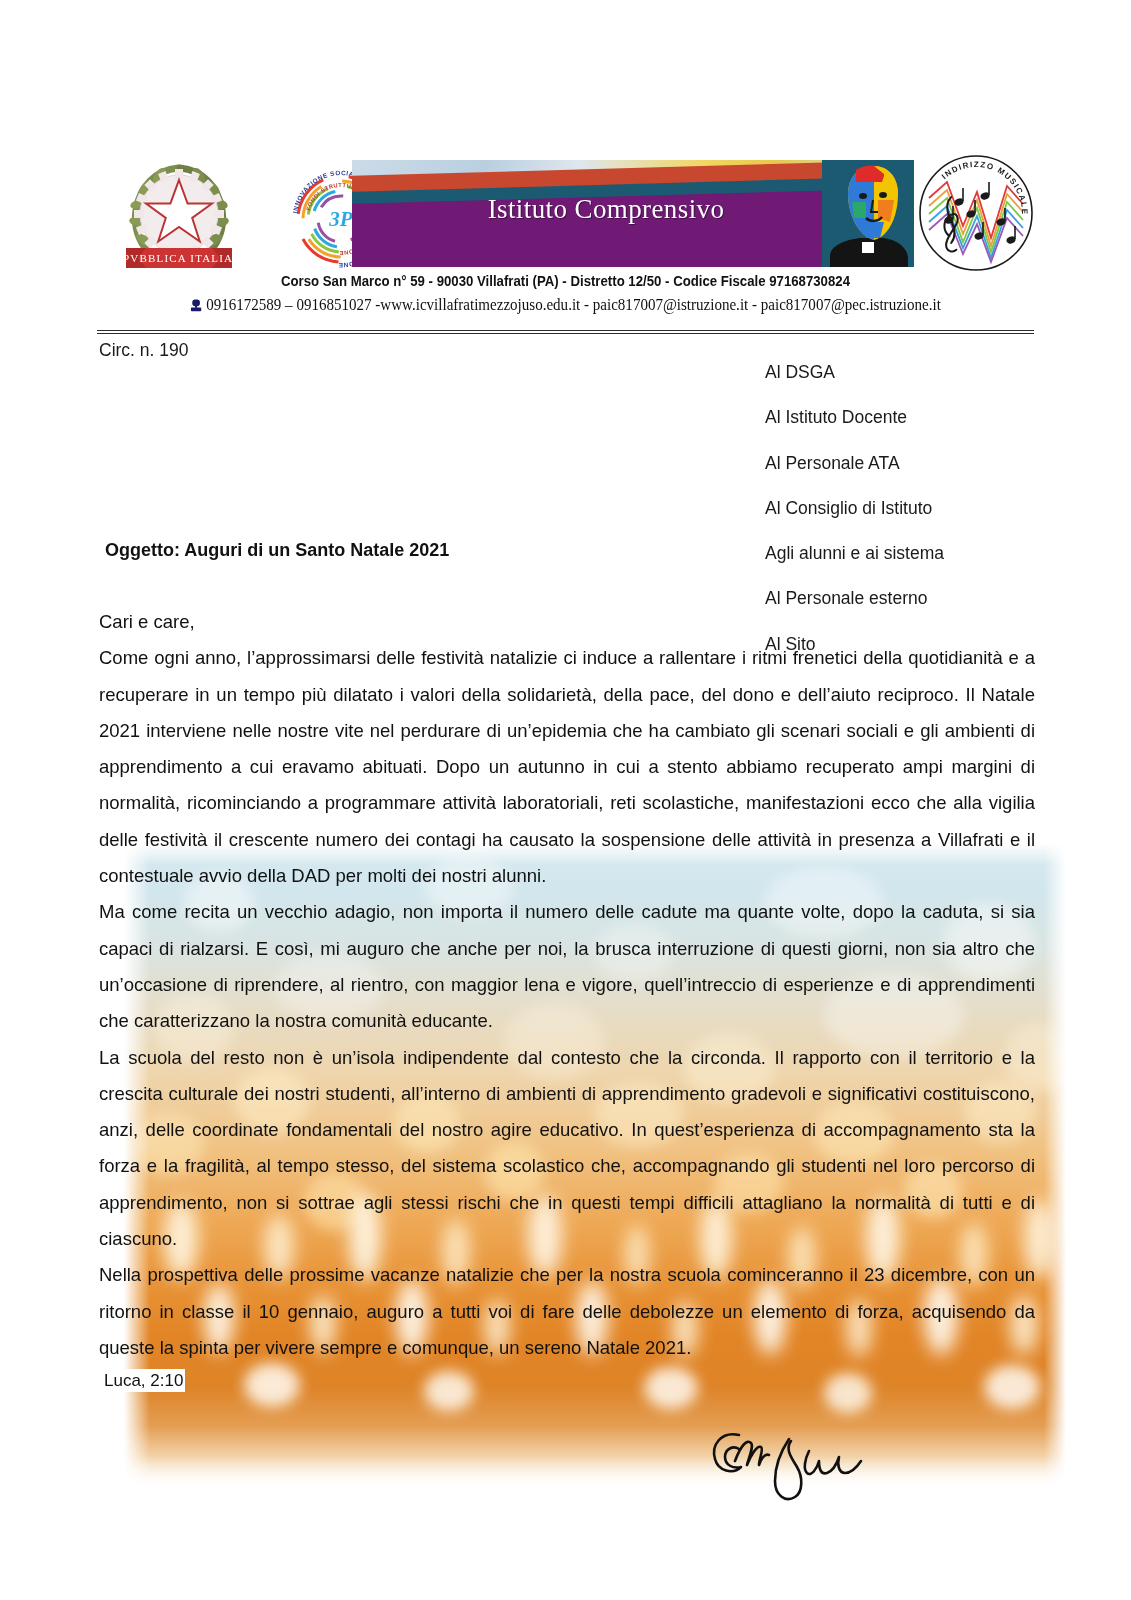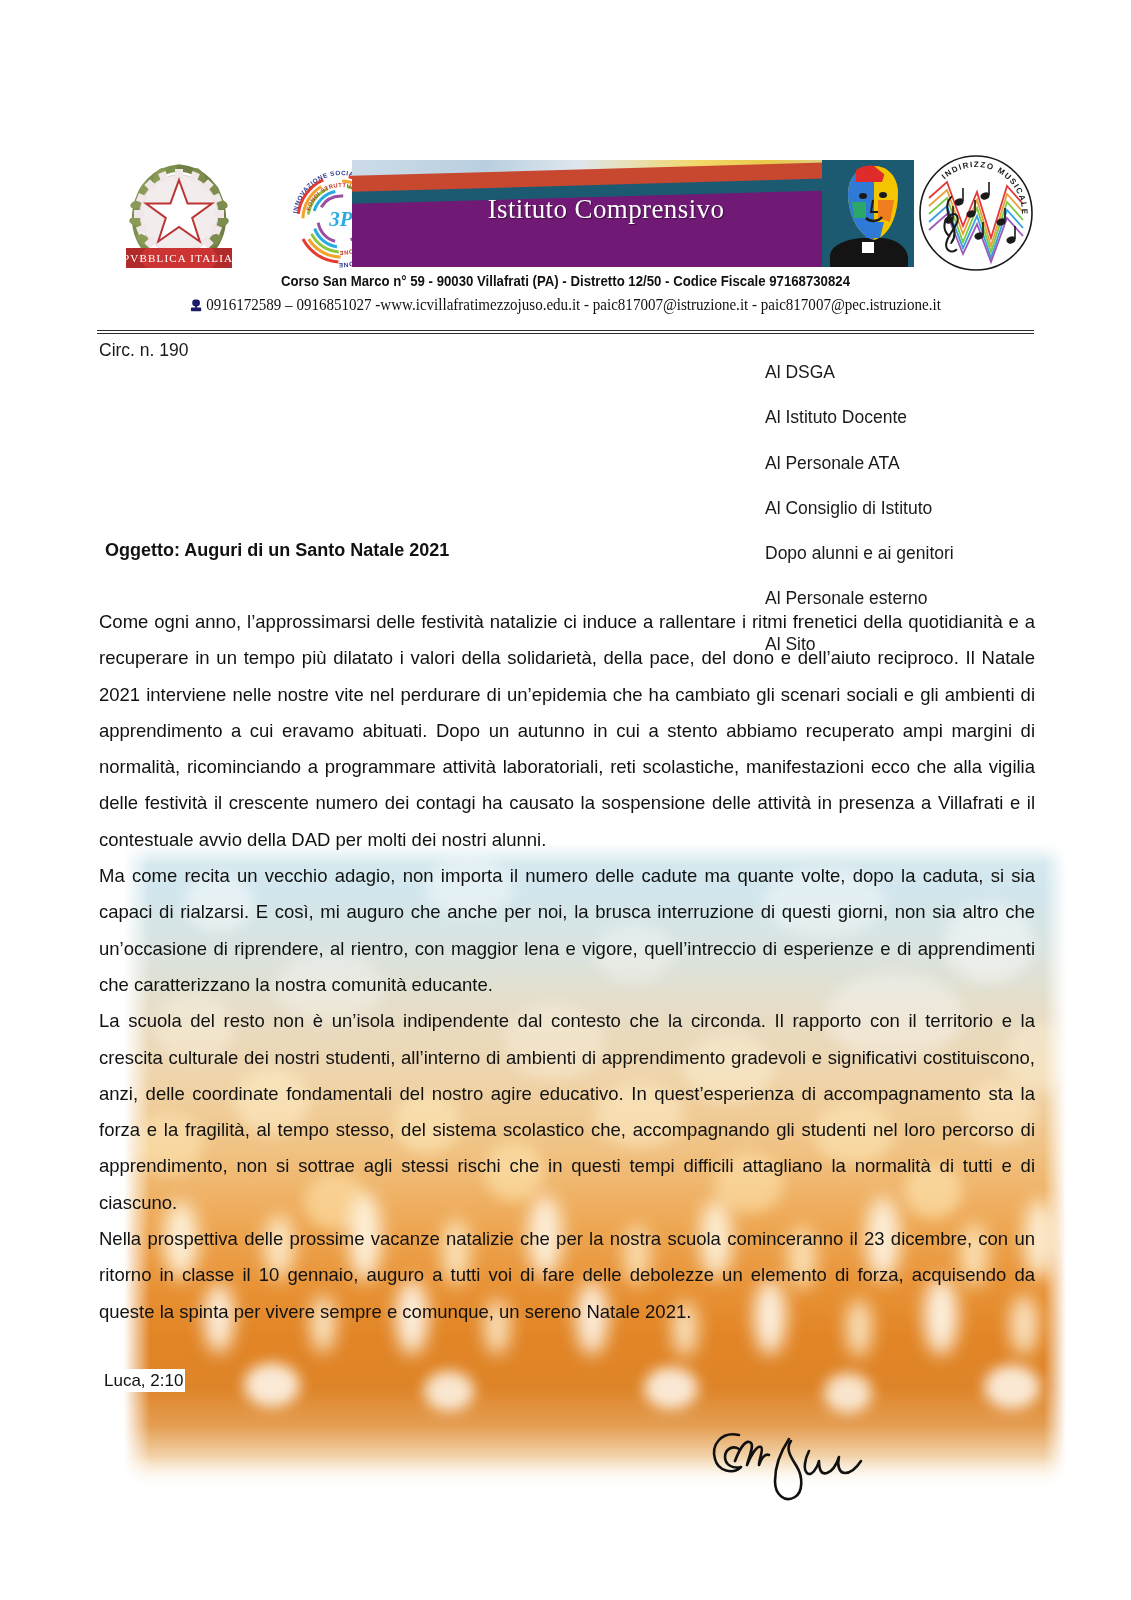--- a/index.html
+++ b/index.html
@@ -604,28 +604,29 @@
       <div class="rule"></div>
     </div>
 
     <div class="circ-no">Circ. n. 190</div>
 
     <div class="recipients">
       <div>Al DSGA</div>
       <div>Al Istituto Docente</div>
       <div>Al Personale ATA</div>
       <div>Al Consiglio di Istituto</div>
-      <div>Dopo alunni e ai genitori</div>
+      <div>Agli alunni e ai sistema</div>
       <div>Al Personale esterno</div>
       <div>Al Sito</div>
     </div>
 
     <div class="subject">Oggetto: Auguri di un Santo Natale 2021</div>
 
     <div class="body-text">
+      <p class="nojust">Cari e care,</p>
       <p>Come ogni anno, l’approssimarsi delle festività natalizie ci induce a rallentare i ritmi frenetici della quotidianità e a recuperare in un tempo più dilatato i valori della solidarietà, della pace, del dono e dell’aiuto reciproco. Il Natale 2021 interviene nelle nostre vite nel perdurare di un’epidemia che ha cambiato gli scenari sociali e gli ambienti di apprendimento a cui eravamo abituati. Dopo un autunno in cui a stento abbiamo recuperato ampi margini di normalità, ricominciando a programmare attività laboratoriali, reti scolastiche, manifestazioni ecco che alla vigilia delle festività il crescente numero dei contagi ha causato la sospensione delle attività in presenza a Villafrati e il contestuale avvio della DAD per molti dei nostri alunni.</p>
       <p>Ma come recita un vecchio adagio, non importa il numero delle cadute ma quante volte, dopo la caduta, si sia capaci di rialzarsi. E così, mi auguro che anche per noi, la brusca interruzione di questi giorni, non sia altro che un’occasione di riprendere, al rientro, con maggior lena e vigore, quell’intreccio di esperienze e di apprendimenti che caratterizzano la nostra comunità educante.</p>
       <p>La scuola del resto non è un’isola indipendente dal  contesto che la circonda. Il rapporto con il territorio e la crescita culturale dei nostri studenti, all’interno di ambienti di apprendimento gradevoli e significativi costituiscono, anzi, delle coordinate fondamentali del nostro agire educativo. In quest’esperienza di accompagnamento sta la forza e la fragilità, al tempo stesso, del sistema scolastico che, accompagnando gli studenti nel loro percorso di apprendimento, non si sottrae agli stessi rischi che in questi tempi difficili attagliano la normalità di tutti e di ciascuno.</p>
       <p>Nella prospettiva delle prossime vacanze natalizie che per la nostra scuola cominceranno il 23 dicembre, con un ritorno in classe il 10 gennaio, auguro a tutti voi di fare delle debolezze un elemento di forza, acquisendo da queste la spinta per vivere sempre e comunque, un sereno Natale 2021.</p>
     </div>
 
     <div class="quote-src">
       <span>Luca, 2:10</span>
     </div>
 

